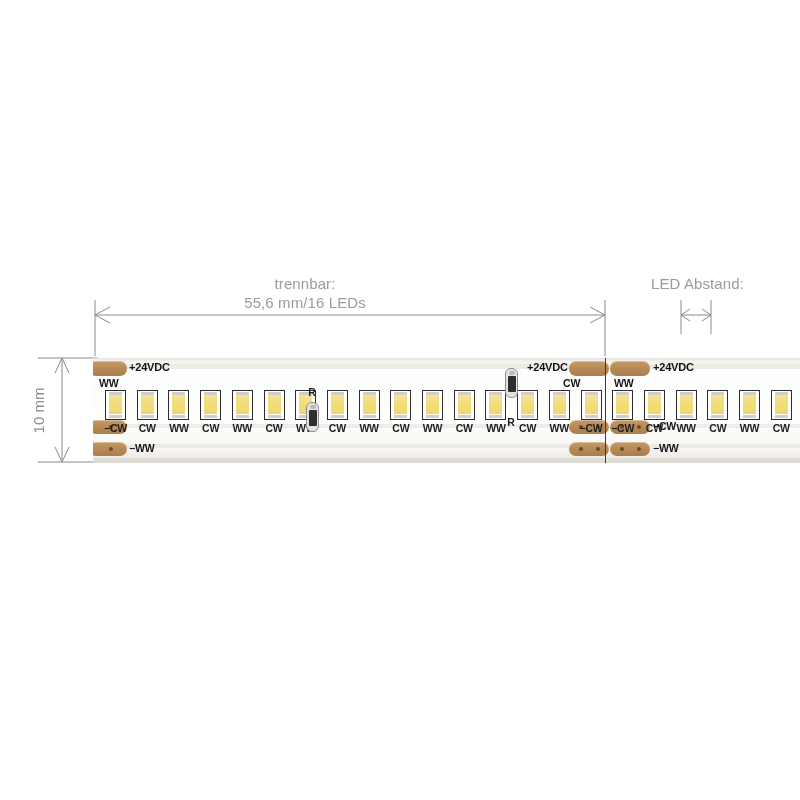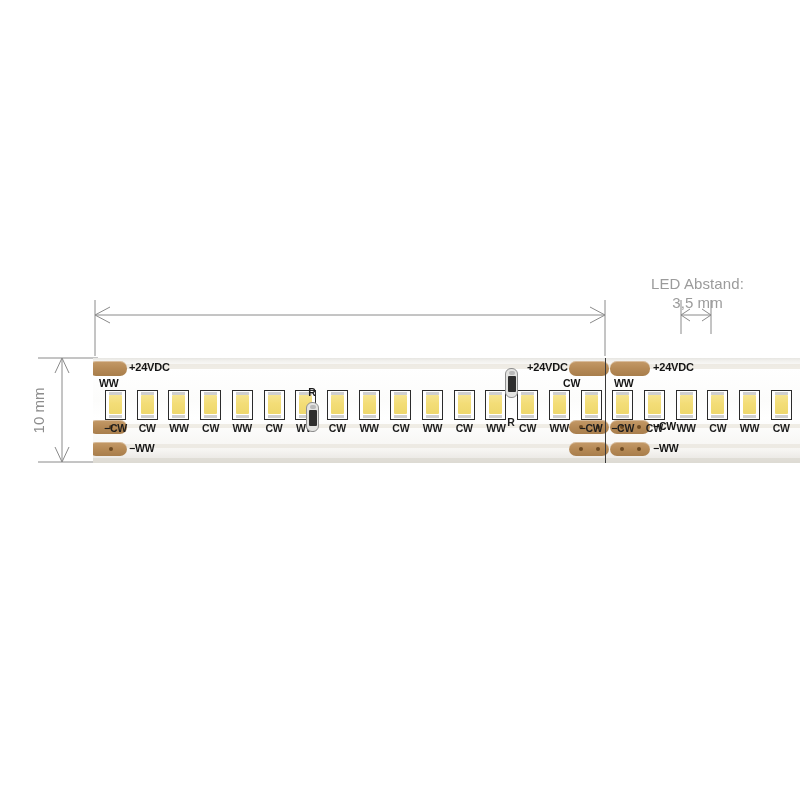--- a/index.html
+++ b/index.html
@@ -148,24 +148,27 @@
     position:absolute;
     width:1.3px;
     background:#3a3a3a;
   }
 </style>
 </head>
 <body>
 
 <div id="stage">
 
+  <div class="dim-label" id="lbl-cut" style="left:215px;top:255px;width:180px;">
+    <span>trennbar:</span>
+    <span class="l2">55,6 mm/16 LEDs</span>
+  </div>
 
   <div class="dim-label" id="lbl-spacing" style="left:620px;top:255px;width:155px;">
     <span>LED Abstand:</span>
-    <span class="l2">3,5 mm</span>
   </div>
 
   <div class="vert-label" id="lbl-width" style="left:3px;top:402px;width:70px;text-align:center;">
     <span>10 mm</span>
   </div>
 
   <svg id="dimsvg" viewBox="0 0 800 800" xmlns="http://www.w3.org/2000/svg">
     <g stroke="#8a8a8a" stroke-width="1" fill="none">
 
       <line x1="95" y1="315" x2="605" y2="315"></line>

